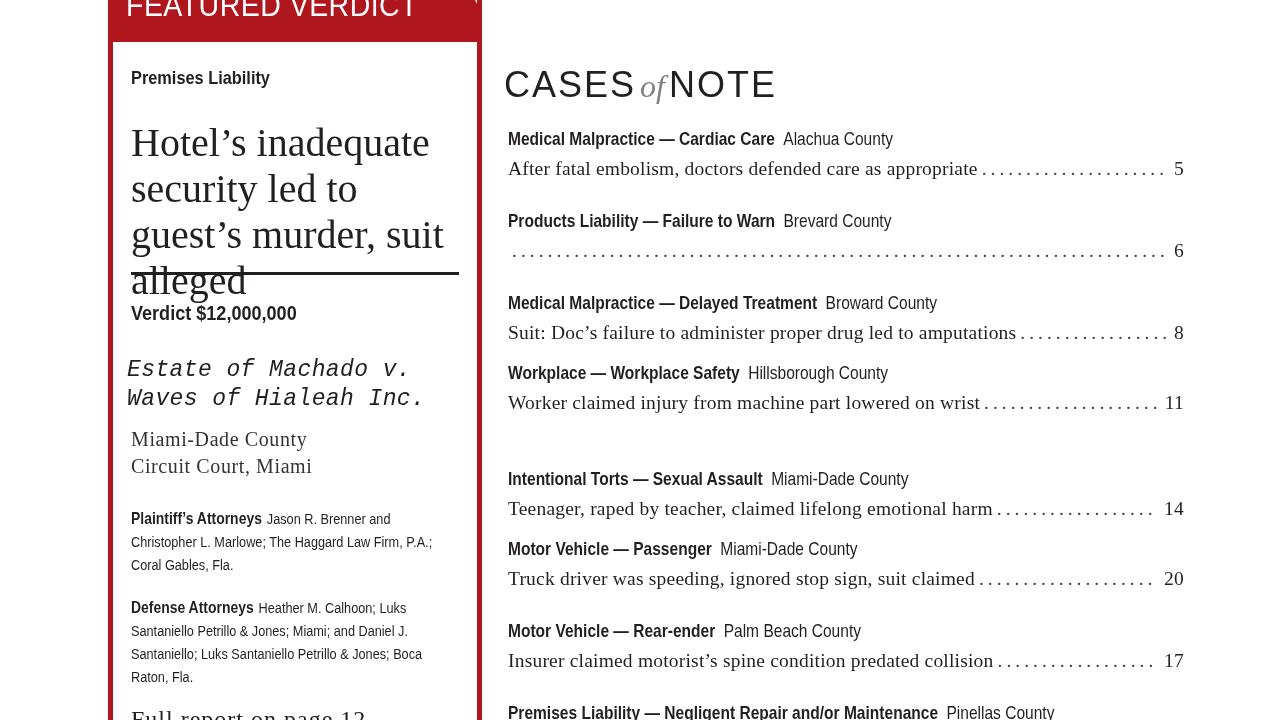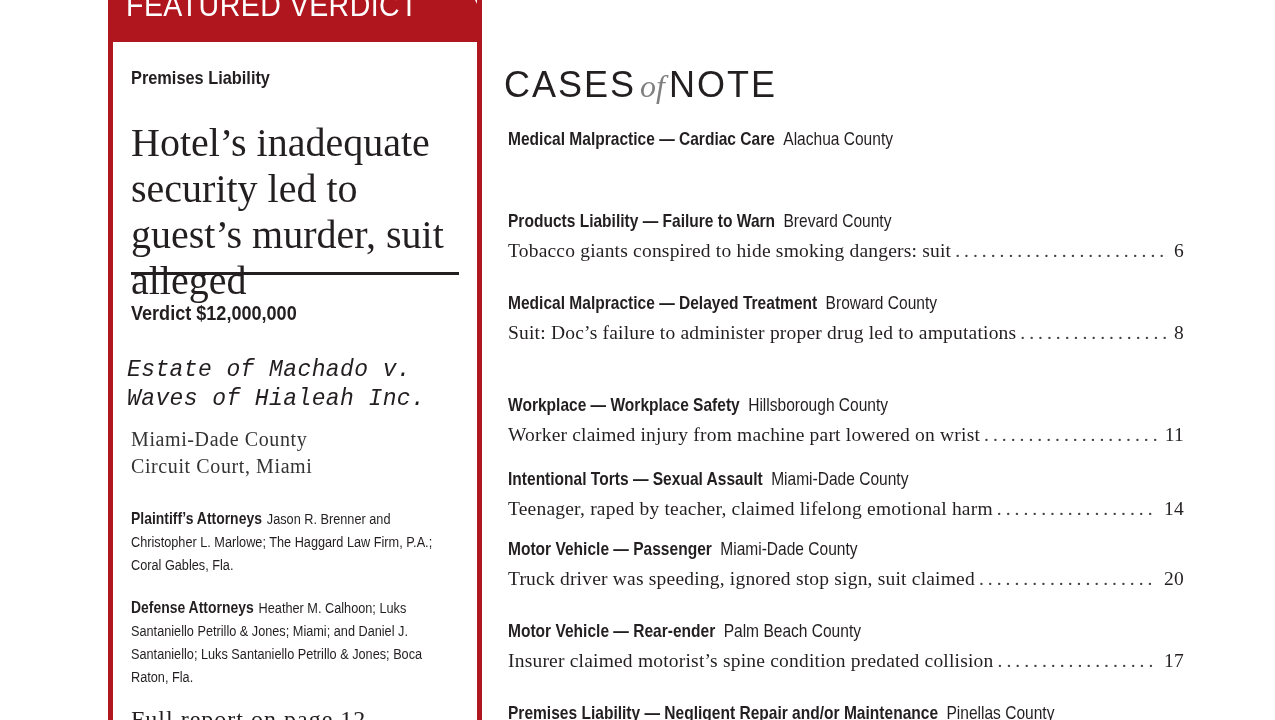--- a/index.html
+++ b/index.html
@@ -216,41 +216,45 @@
   <span class="lbl">Defense Attorneys</span><span>Heather M. Calhoon; Luks Santaniello Petrillo &amp; Jones; Miami; and Daniel J. Santaniello; Luks Santaniello Petrillo &amp; Jones; Boca Raton, Fla.</span>
 </div>
 <div class="fv-more">Full report on page 12</div>
 
 <div class="con-title">
   <span>CASES</span><span class="of">of</span><span>NOTE</span>
 </div>
 
 <div class="case" style="top:128px">
   <div class="case-head"><span class="case-cat">Medical Malpractice — Cardiac Care</span><span class="case-county">Alachua County</span></div>
+  <div class="case-line">
+      <span class="case-desc">After fatal embolism, doctors defended care as appropriate</span>
+      <span class="case-dots"></span>
+      <span class="case-page">5</span>
+    </div>
 </div>
 
 <div class="case" style="top:210px">
   <div class="case-head"><span class="case-cat">Products Liability — Failure to Warn</span><span class="case-county">Brevard County</span></div>
   <div class="case-line">
-      <span class="case-desc">Tobacco giants conspired to hide smoking dangers: suit</span>
       <span class="case-dots"></span>
       <span class="case-page">6</span>
     </div>
 </div>
 
 <div class="case" style="top:292px">
   <div class="case-head"><span class="case-cat">Medical Malpractice — Delayed Treatment</span><span class="case-county">Broward County</span></div>
   <div class="case-line">
       <span class="case-desc">Suit: Doc’s failure to administer proper drug led to amputations</span>
       <span class="case-dots"></span>
       <span class="case-page">8</span>
     </div>
 </div>
 
-<div class="case" style="top:394px">
+<div class="case" style="top:362px">
   <div class="case-head"><span class="case-cat">Workplace — Workplace Safety</span><span class="case-county">Hillsborough County</span></div>
   <div class="case-line">
       <span class="case-desc">Worker claimed injury from machine part lowered on wrist</span>
       <span class="case-dots"></span>
       <span class="case-page">11</span>
     </div>
 </div>
 
 <div class="case" style="top:468px">
   <div class="case-head"><span class="case-cat">Intentional Torts — Sexual Assault</span><span class="case-county">Miami-Dade County</span></div>

